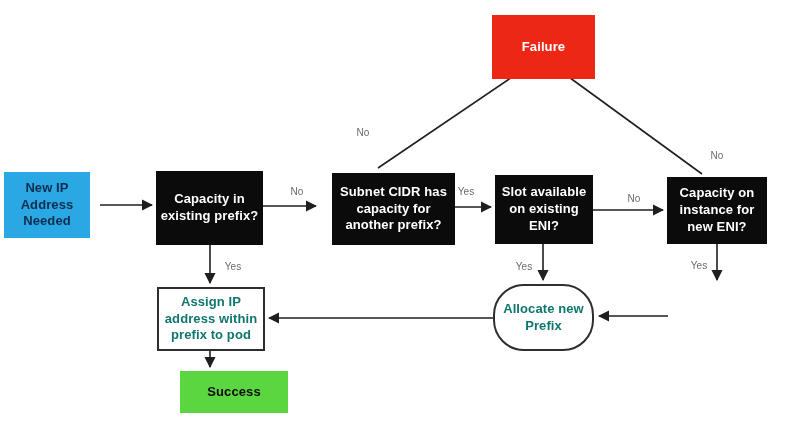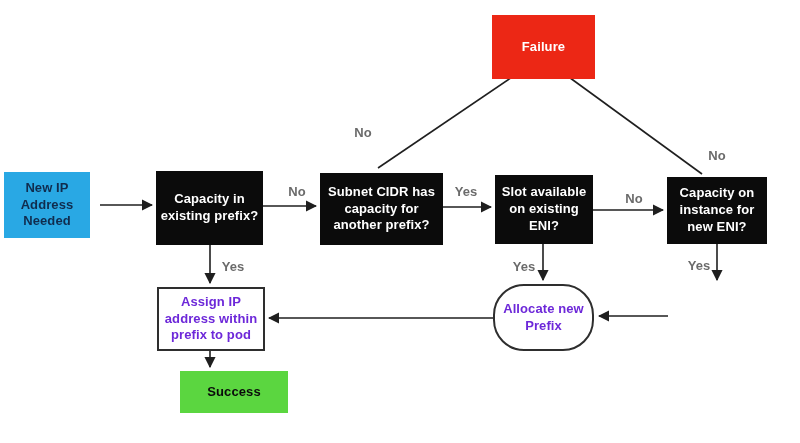--- a/index.html
+++ b/index.html
@@ -35,35 +35,35 @@
     background: var(--color-start-bg);
     color: var(--color-start-text);
   }
   .node--decision {
     background: var(--color-decision-bg);
     color: var(--color-decision-text);
   }
   .node--action {
     background: #ffffff;
     border: 2px solid var(--color-action-border);
-    color: #6d28d9;
+    color: #0f766e;
   }
   .node--failure {
     background: var(--color-failure-bg);
     color: #ffffff;
   }
   .node--success {
     background: var(--color-success-bg);
     color: #0b0b0b;
   }
   .edge-label {
     position: absolute;
     transform: translate(-50%, -50%);
-    font-size: 13px;
-    font-weight: 700;
+    font-size: 10px;
+    font-weight: 400;
     color: var(--color-edge-label-text);
   }
 </style>
 </head>
 <body>
 
 <div class="canvas">
 
   <svg class="arrows" viewBox="0 0 800 443" xmlns="http://www.w3.org/2000/svg">
     <defs>
@@ -85,21 +85,21 @@
     <line x1="210" y1="351" x2="210" y2="367" marker-end="url(#ah)"></line>
   </svg>
 
   <div class="node node--start" style="left:4px; top:172px; width:86px; height:66px;">New IP
 Address
 Needed</div>
 
   <div class="node node--decision" style="left:156px; top:171px; width:107px; height:74px;">Capacity in
 existing prefix?</div>
 
-  <div class="node node--decision" style="left:320px; top:173px; width:123px; height:72px;">Subnet CIDR has
+  <div class="node node--decision" style="left:332px; top:173px; width:123px; height:72px;">Subnet CIDR has
 capacity for
 another prefix?</div>
 
   <div class="node node--decision" style="left:667px; top:177px; width:100px; height:67px;">Capacity on
 instance for
 new ENI?</div>
 
   <div class="node node--decision" style="left:495px; top:175px; width:98px; height:69px;">Slot available
 on existing
 ENI?</div>

